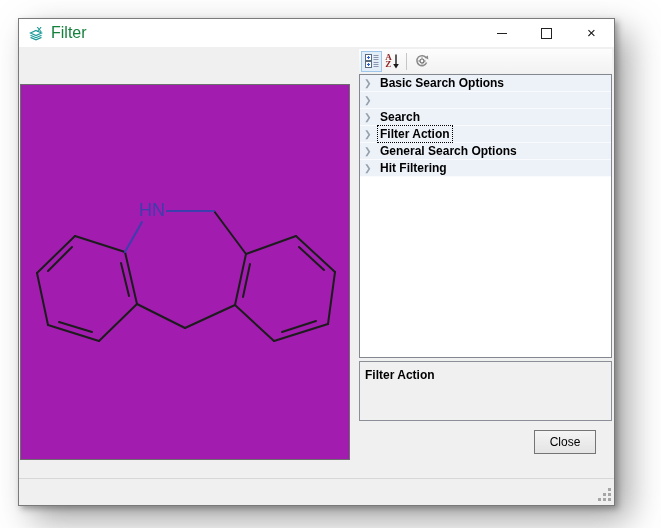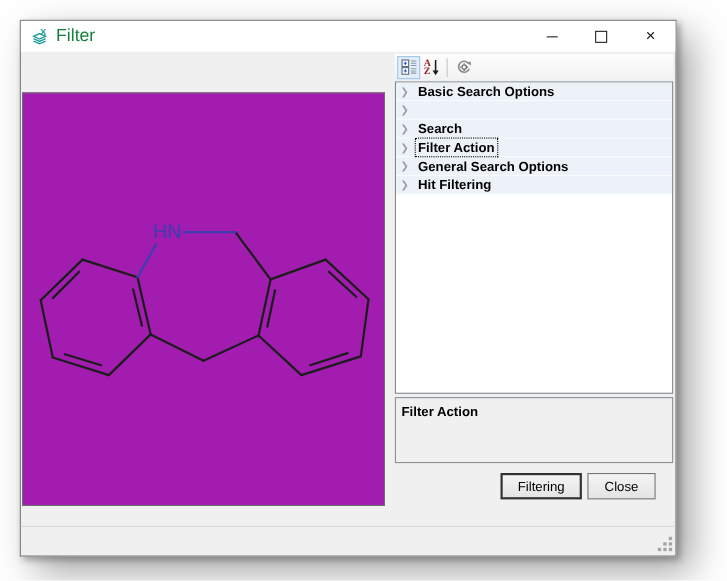--- a/index.html
+++ b/index.html
@@ -184,21 +184,20 @@
       <div class="row">
         <span class="chev">❯</span>
         <span class="lbl">Hit Filtering</span>
       </div>
     </div>
 
     <div class="desc">
       <span class="desc-title">Filter Action</span>
     </div>
 
-    <button class="btn default">Filtering</button>
     <button class="btn plain">Close</button>
 
     <div class="statusline">
       <div class="grip">
         <i></i>
           <i></i>
           <i></i>
           <i></i>
           <i></i>
           <i></i>

